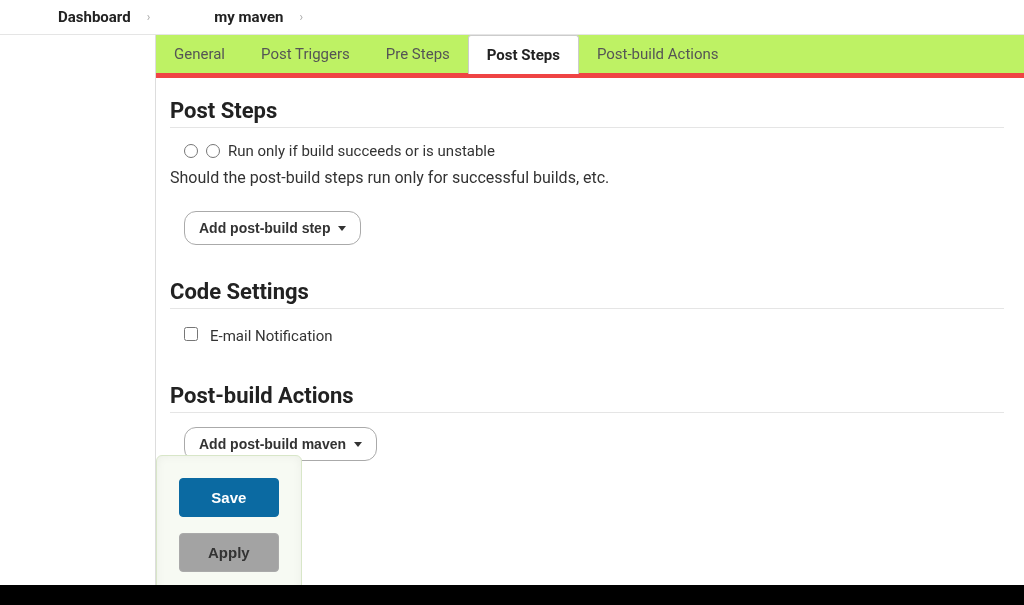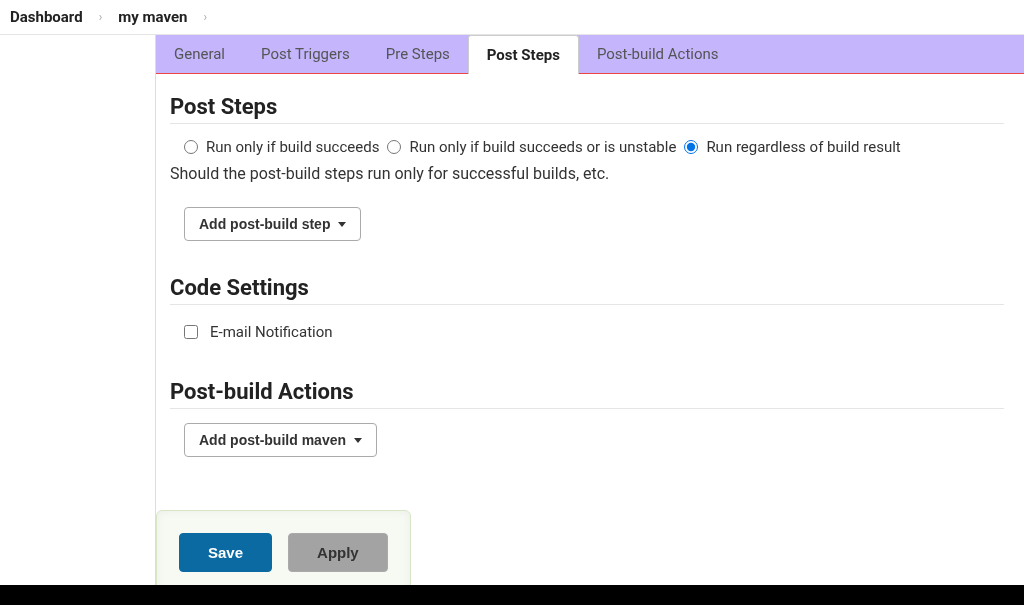--- a/index.html
+++ b/index.html
@@ -9,21 +9,21 @@
     
     .breadcrumb {
       display: flex;
       align-items: center;
       gap: 6px;
       padding: 6px 4px 6px 4px;
       font-size: 15px;
       border-bottom: 1px solid #e5e5e5;
       background: #fff;
     }
-    .breadcrumb-item { font-weight: 700; color: #222; padding: 2px 6px; }
+    .breadcrumb-item { font-weight: 700; color: #222; padding: 2px 6px; margin-left: 48px; }
     .breadcrumb-sep { color: #aaa; font-size: 12px; padding: 0 4px; }
 
     
     .page {
       display: flex;
       height: calc(605px - 32px);
     }
     .left-col {
       width: 156px;
       border-right: 1px solid #ddd;
@@ -34,22 +34,22 @@
       flex: 1;
       display: flex;
       flex-direction: column;
       min-width: 0;
     }
 
     
     .tabs {
       display: flex;
       flex-wrap: wrap;
-      background: #c4b5fd;
-      border-bottom: 1px solid #ef4444;
+      background: #bef264;
+      border-bottom: 5px solid #ef4444;
     }
     .tab {
       padding: 10px 18px;
       font-size: 15px;
       color: #555;
       cursor: pointer;
       user-select: none;
     }
     .tab.active {
       background: #fff;
@@ -92,52 +92,53 @@
     .dropdown-btn {
       display: inline-flex;
       align-items: center;
       gap: 8px;
       padding: 8px 14px;
       font-size: 14px;
       font-weight: 600;
       color: #333;
       background: #fff;
       border: 1px solid #aaa;
-      border-radius: 4px;
+      border-radius: 12px;
       cursor: pointer;
       margin: 4px 0 24px 14px;
     }
     .caret-down {
       width: 0; height: 0;
       border-left: 4px solid transparent;
       border-right: 4px solid transparent;
       border-top: 5px solid #333;
     }
 
     .checkbox-row {
       display: flex;
-      align-items: center;
+      align-items: flex-start;
       gap: 12px;
       padding: 8px 0 8px 14px;
       font-size: 15px;
     }
     .checkbox-row input[type=checkbox] { width: 14px; height: 14px; }
 
     
     .footer-box {
       position: absolute;
       bottom: 10px;
       left: 156px;
       background: #f7faf3;
       border: 1px solid #d8e6c8;
       border-radius: 6px;
       padding: 22px 22px;
       display: flex;
       gap: 16px;
       box-shadow: 0 0 10px rgba(0,0,0,0.05) inset;
+      flex-direction: column;
     }
     .btn {
       padding: 10px 28px;
       font-size: 15px;
       font-weight: 700;
       border-radius: 4px;
       cursor: pointer;
       border: 1px solid;
     }
     .btn-primary {
@@ -182,29 +183,24 @@
       <div class="tab">Post-build Actions</div>
     </div>
 
     <div class="content">
 
       
       <div class="section-title">Post Steps</div>
       <div class="radio-row">
         <label>
           <input type="radio" name="poststep" style="">
-          <span>Run only if build succeeds</span>
         </label>
         <label>
           <input type="radio" name="poststep" style="">
           <span>Run only if build succeeds or is unstable</span>
-        </label>
-        <label>
-          <input type="radio" name="poststep" checked="" style="">
-          <span>Run regardless of build result</span>
         </label>
       </div>
       <div class="help-text">Should the post-build steps run only for successful builds, etc.</div>
       <button class="dropdown-btn">
         <span>Add post-build step</span>
         <span class="caret-down"></span>
       </button>
 
       
       <div class="section-title">Code Settings</div>

